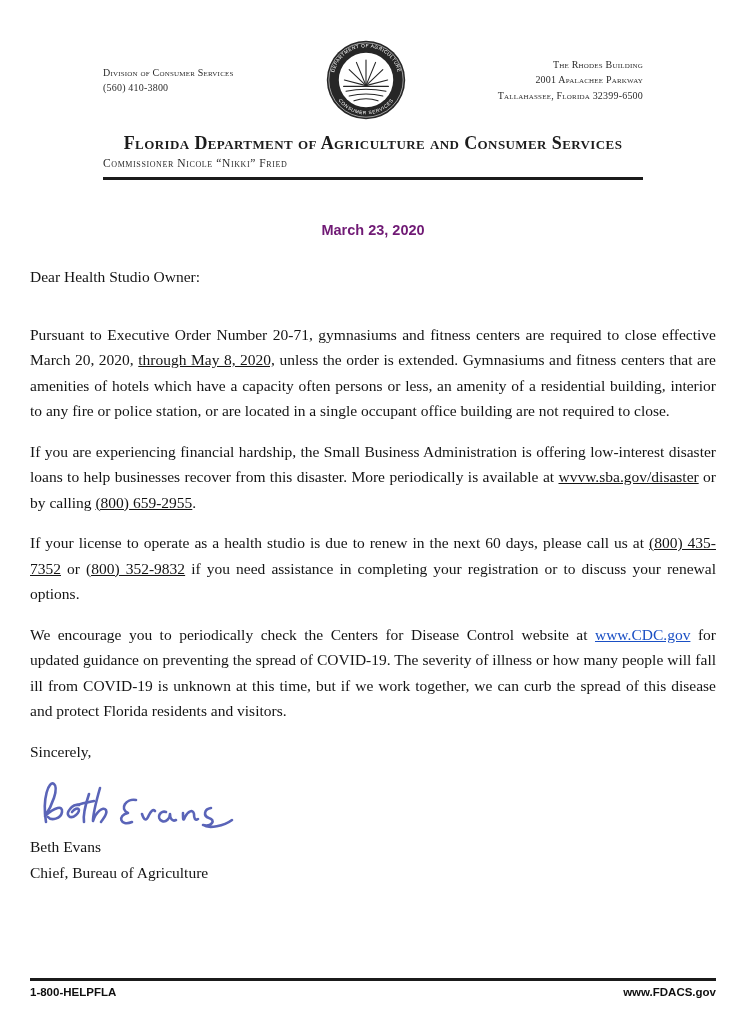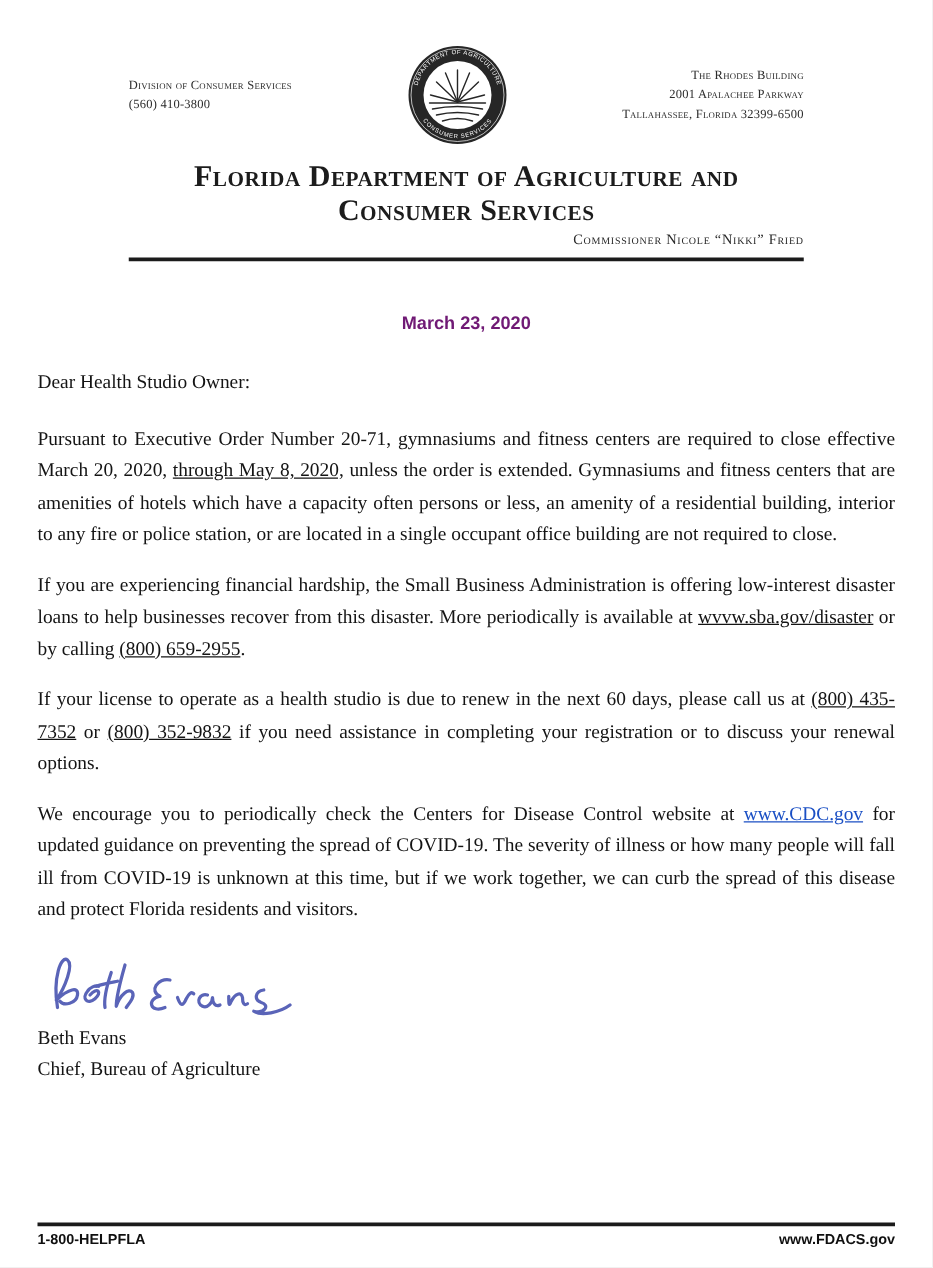--- a/index.html
+++ b/index.html
@@ -3,42 +3,42 @@
 <meta charset="utf-8">
 <style>
   * { margin:0; padding:0; box-sizing:border-box; }
   html,body { background:#e8e8e8; }
   .page {
     position:relative; width:746px; height:1014px; margin:0 auto;
     background:#ffffff; overflow:hidden;
     font-family:"Liberation Serif", serif; color:var(--text-color,#161616);
   }
   
-  .letterhead { width:540px; margin:16px auto; padding-top:20px; }
+  .letterhead { width:540px; margin:0 auto; padding-top:40px; }
   .hdr-row { display:flex; align-items:center; justify-content:space-between; }
   .hdr-small { font-variant:small-caps; font-size:10px; line-height:1.55; letter-spacing:0.2px; color:#2b2b2b; }
   .hdr-left  { width:185px; text-align:left; }
   .hdr-right { width:200px; text-align:right; }
   .seal { width:80px; height:80px; flex:0 0 auto; }
   .dept-title {
-    text-align:center; font-variant:small-caps; font-size:24px;
+    text-align:center; font-variant:small-caps; font-size:18px;
     letter-spacing:0.4px; margin-top:13px; color:#1c1c1c; font-weight:600;
   }
   .commissioner {
-    text-align:right; font-variant:small-caps; font-size:11.5px;
+    text-align:left; font-variant:small-caps; font-size:11.5px;
     letter-spacing:0.6px; margin-top:3px; color:#2a2a2a;
   }
   .hdr-rule { height:3px; background:var(--rule-color,#1b1b1b); margin-top:8px; }
   
   .date {
     text-align:center; margin-top:42px;
     font-family:"Liberation Sans", sans-serif; font-weight:bold; font-size:14.5px; color:#701a75;
   }
   .body-block { width:686px; margin:26px auto 0; font-size:15.5px; line-height:25.5px; color:#141414; }
-  .salutation { margin-bottom:20px; }
+  .salutation { margin-bottom:32px; }
   .para { text-align:justify; margin-bottom:15px; }
   .u { text-decoration:underline; }
   a.link { color:var(--link-color,#1a4fc4); text-decoration:underline; cursor:pointer; }
   a.ulink { color:inherit; text-decoration:underline; cursor:pointer; }
   .closing { margin-top:6px; }
   .signature-wrap { margin:8px 0 0 2px; height:62px; }
   .signature-wrap svg { display:block; }
   .sig-name-block { }
   .sig-name, .sig-title { line-height:25.5px; }
   
@@ -109,20 +109,21 @@
   <div class="body-block">
     <div class="salutation">Dear Health Studio Owner:</div>
 
     <div id="paragraphs">
         <p class="para"><span>Pursuant to Executive Order Number 20-71, gymnasiums and fitness centers are required to close effective March 20, 2020, </span><span class="u">through May 8, 2020,</span><span> unless the order is extended. Gymnasiums and fitness centers that are amenities of hotels which have a capacity often persons or less, an amenity of a residential building, interior to any fire or police station, or are located in a single occupant office building are not required to close.</span></p>
         <p class="para"><span>If you are experiencing financial hardship, the Small Business Administration is offering low-interest disaster loans to help businesses recover from this disaster. More periodically is available at </span><a class="ulink" href="#">wvvw.sba.gov/disaster</a><span> or by calling </span><span class="u">(800) 659-2955</span><span>.</span></p>
         <p class="para"><span>If your license to operate as a health studio is due to renew in the next 60 days, please call us at </span><span class="u">(800) 435-7352</span><span> or </span><span class="u">(800) 352-9832</span><span> if you need assistance in completing your registration or to discuss your renewal options.</span></p>
         <p class="para"><span>We encourage you to periodically check the Centers for Disease Control website at </span><a class="link" href="#">www.CDC.gov</a><span> for updated guidance on preventing the spread of COVID-19. The severity of illness or how many people will fall ill from COVID-19 is unknown at this time, but if we work together, we can curb the spread of this disease and protect Florida residents and visitors.</span></p>
       </div>
 
+    <div class="closing">Sincerely,</div>
 
     <div class="signature-wrap">
       <svg width="210" height="62" viewBox="0 0 210 62" role="img" aria-label="Beth Evans">
         <g fill="none" stroke="var(--signature-color,#5a64b8)" stroke-width="2.6" stroke-linecap="round" stroke-linejoin="round">
           <path d="M14,50 C10,26 17,8 22,12 C27,16 20,34 13,44 C23,35 31,33 30,40 C29,47 19,49 16,45"></path>
           <path d="M40,40 C46,33 50,38 44,43 C38,48 33,43 38,37 C40,34 44,32 47,33"></path>
           <path d="M57,22 C53,34 51,44 52,50"></path>
           <path d="M45,33 C51,31 57,30 62,29"></path>
           <path d="M68,16 C64,30 61,41 61,49 C64,40 71,34 74,38 C76,42 71,47 69,50"></path>
           <path d="M104,28 C94,26 87,37 96,41 C85,43 88,55 100,50"></path>

